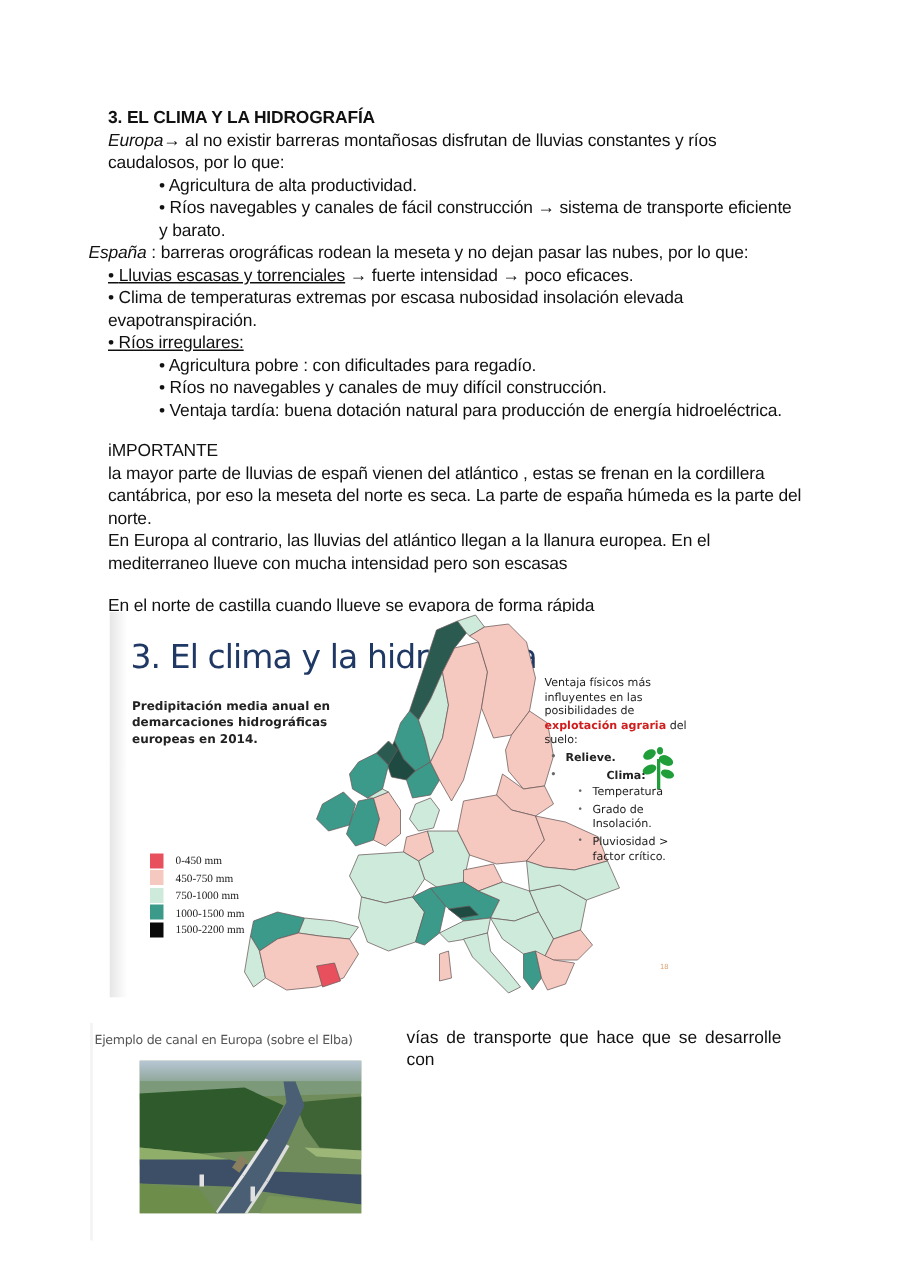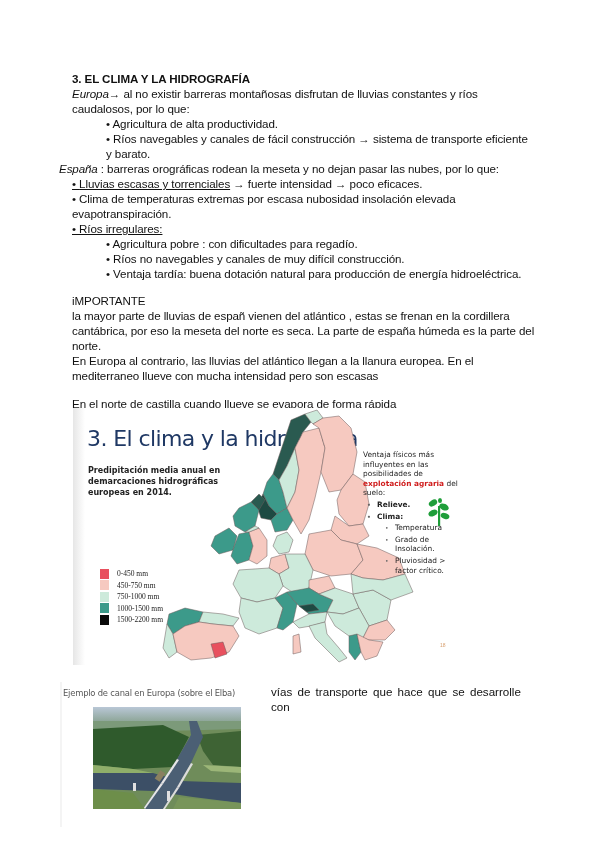--- a/index.html
+++ b/index.html
@@ -170,21 +170,21 @@
       </div>
     </div>
 
     <div class="factors">
       <div>Ventaja físicos más</div>
       <div>influyentes en las</div>
       <div>posibilidades de</div>
       <div><span class="red">explotación agraria</span><span> del</span></div>
       <div>suelo:</div>
       <div class="f-item f-l1 b" style="margin-top:2px;"><span class="bul">•</span><span>Relieve.</span></div>
-      <div class="f-item f-l1 b" style="margin-top:2px;"><span class="bul">•</span><span>Clima:</span></div>
+      <div class="f-item f-l1 b" style="margin-top:2px;text-align:center;"><span class="bul">•</span><span>Clima:</span></div>
       <div class="f-item f-l2" style="margin-top:2px;"><span class="bul">•</span><span>Temperatura</span></div>
       <div class="f-item f-l2" style="margin-top:2px;"><span class="bul">•</span><span>Grado de</span></div>
       <div class="f-item f-l2"><span>Insolación.</span></div>
       <div class="f-item f-l2" style="margin-top:2px;"><span class="bul">•</span><span>Pluviosidad  &gt;</span></div>
       <div class="f-item f-l2"><span>factor crítico.</span></div>
     </div>
 
     <svg class="plant" width="22" height="28" viewBox="0 0 22 28">
       <g fill="#1f9e3a">
         <rect x="10" y="8" width="2.2" height="20"></rect>

